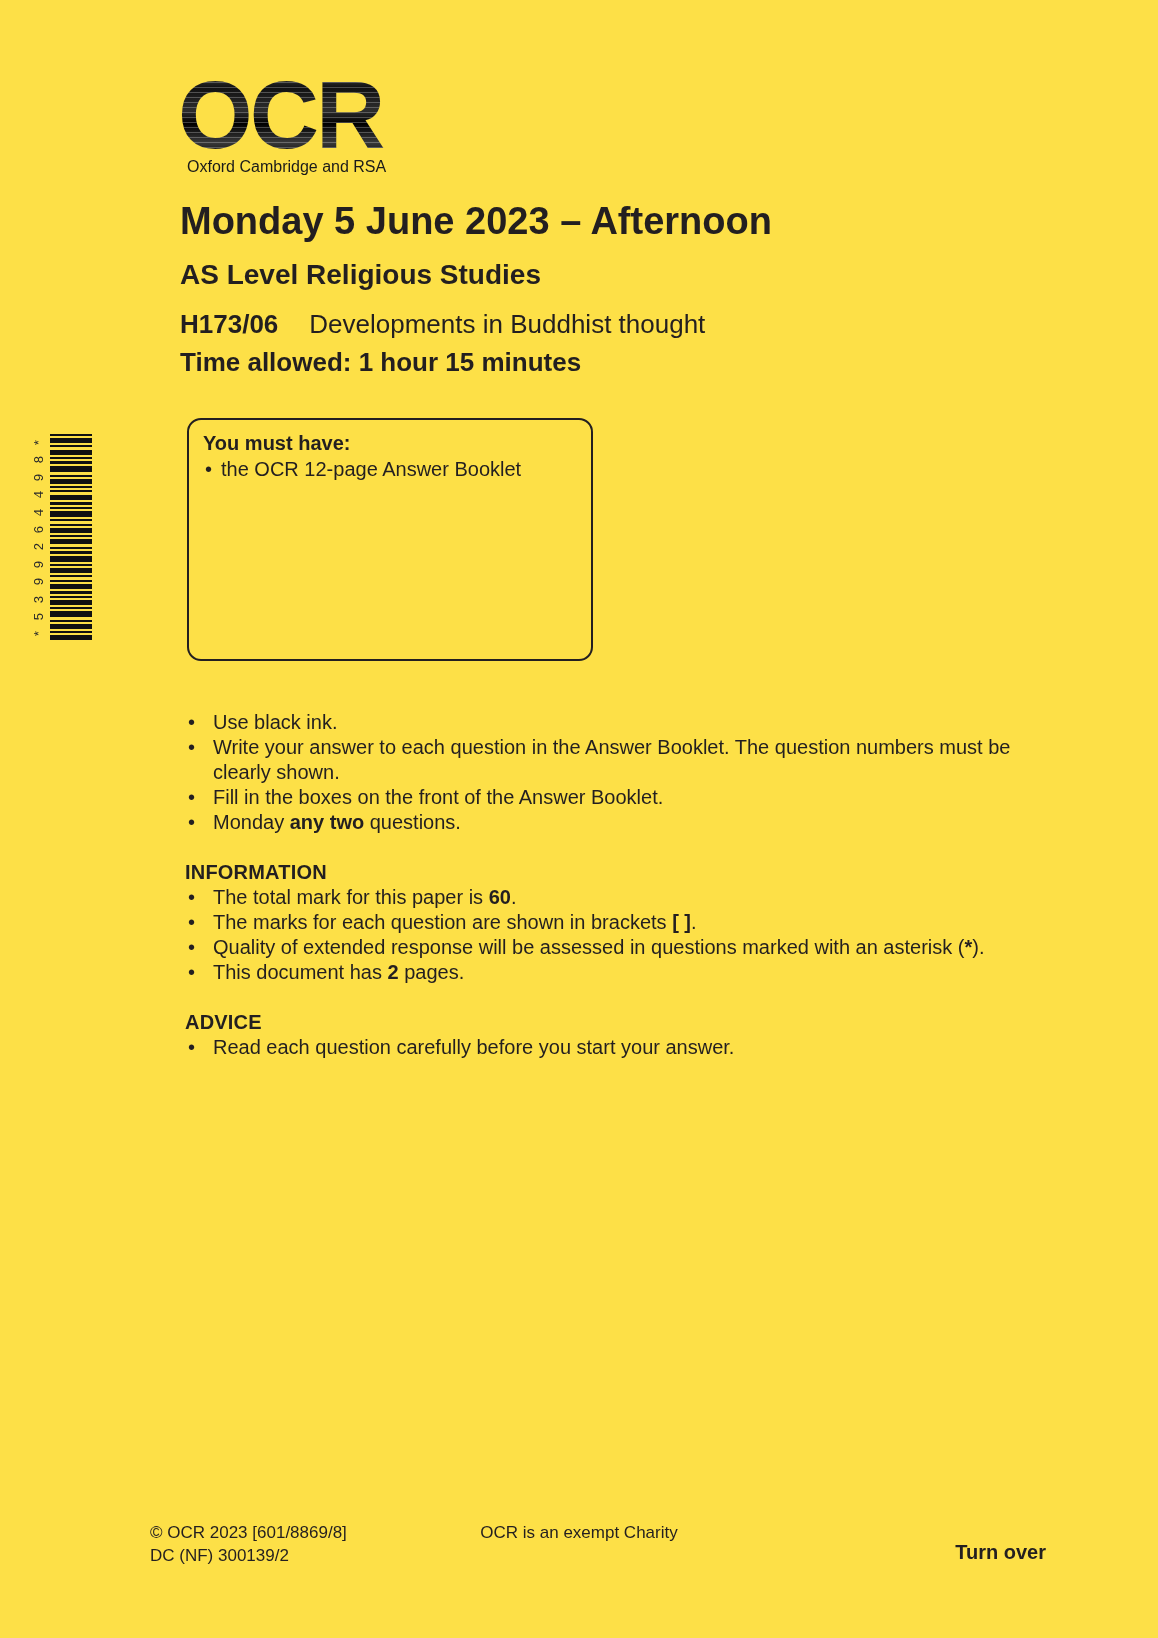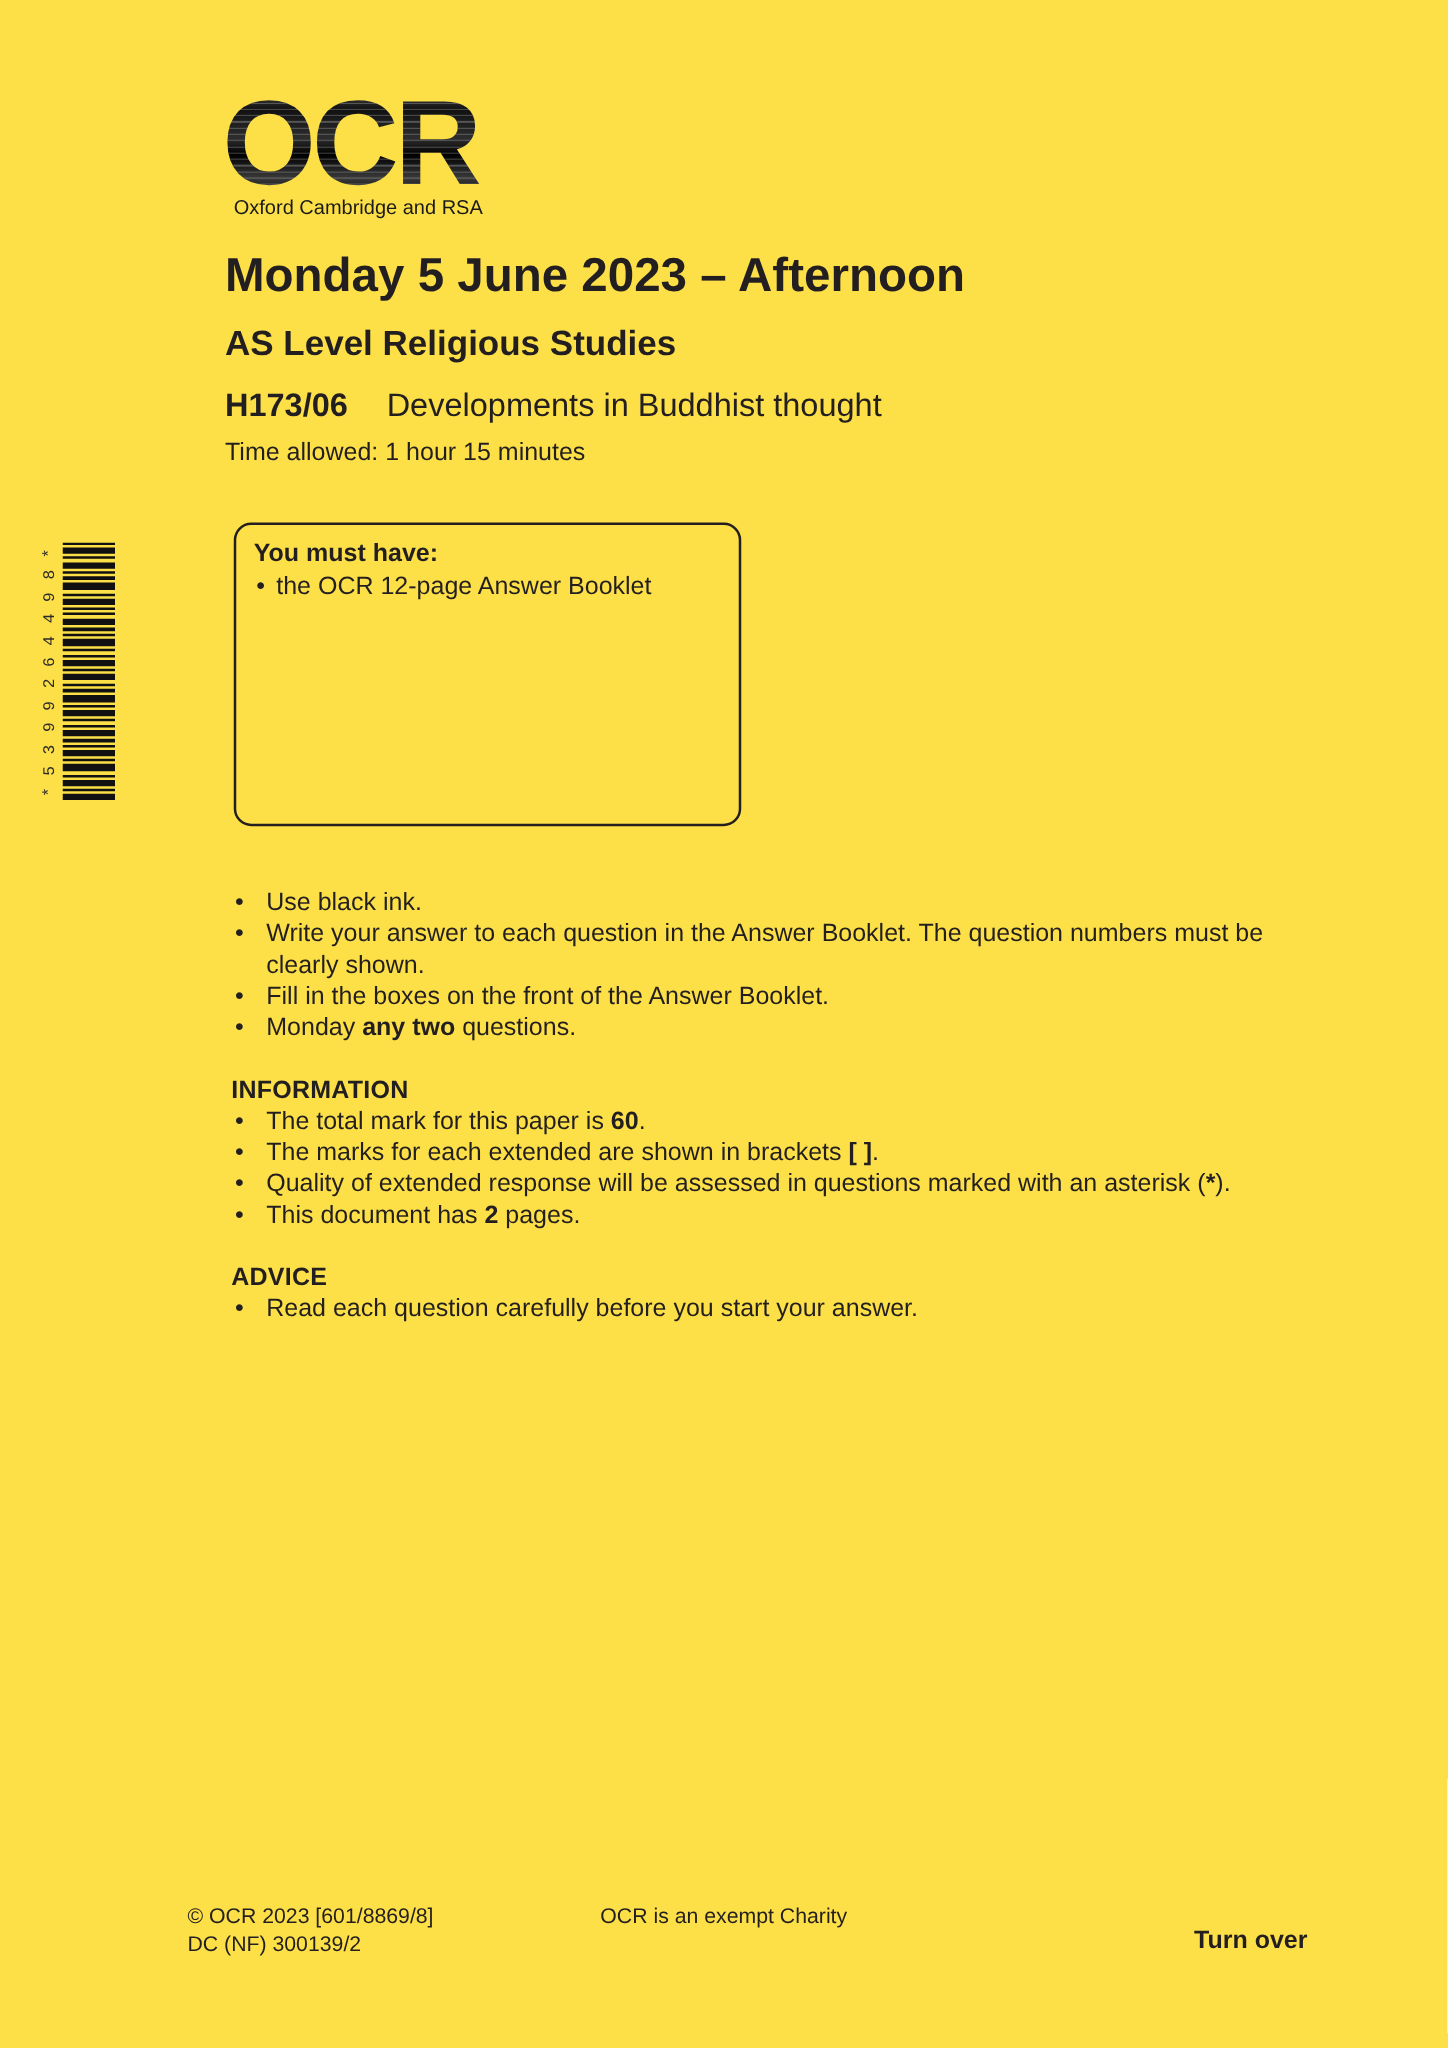--- a/index.html
+++ b/index.html
@@ -19,21 +19,21 @@
       repeating-linear-gradient(180deg, rgba(255,255,255,0.25) 0 1px, rgba(255,255,255,0) 1px 5px),
       linear-gradient(180deg,#4a4a4a 0%,#111 18%,#2e2e2e 45%,#000 60%,#3a3a3a 82%,#000 100%);
     -webkit-background-clip:text;background-clip:text;color:transparent;
   }
   .logo-tagline{font-size:16px;color:#1a1a1a;margin-top:0;margin-left:9px;}
   
   .title{position:absolute;left:180px;top:200px;font-size:38px;font-weight:bold;line-height:42px;white-space:nowrap;}
   .subtitle{position:absolute;left:180px;top:259px;font-size:28px;font-weight:bold;line-height:32px;white-space:nowrap;}
   .codeline{position:absolute;left:180px;top:309px;font-size:26px;line-height:30px;white-space:nowrap;}
   .codeline .code{font-weight:bold;margin-right:31px;}
-  .timeline{position:absolute;left:180px;top:349px;font-size:20px;font-weight:normal;line-height:26px;white-space:nowrap;}
+  .timeline{position:absolute;left:180px;top:349px;font-size:26px;font-weight:bold;line-height:26px;white-space:nowrap;}
   
   .barcode{position:absolute;left:32px;top:434px;display:flex;}
   .barcode-text{display:flex;flex-direction:column;width:16px;}
   .barcode-text span{
     height:17.4px;width:16px;display:flex;align-items:center;justify-content:center;
     transform:rotate(-90deg);font-size:13px;color:#2a2a2a;font-family:"Liberation Mono",monospace;
   }
   .barcode-bars{width:42px;height:210px;display:flex;flex-direction:column;overflow:hidden;margin-left:2px;}
   .barcode-bars .bar{background:#111;width:100%;}
   .barcode-bars .gap{background:transparent;width:100%;}
@@ -184,21 +184,21 @@
           <li><span>Use black ink.</span></li>
           <li><span>Write your answer to each question in the Answer Booklet. The question numbers must be clearly shown.</span></li>
           <li><span>Fill in the boxes on the front of the Answer Booklet.</span></li>
           <li><span>Monday </span><span class="b">any two</span><span> questions.</span></li>
         </ul>
       </div>
       <div class="section">
         <h3>INFORMATION</h3>
         <ul>
           <li><span>The total mark for this paper is </span><span class="b">60</span><span>.</span></li>
-          <li><span>The marks for each extended are shown in brackets </span><span class="b">[ ]</span><span>.</span></li>
+          <li><span>The marks for each question are shown in brackets </span><span class="b">[ ]</span><span>.</span></li>
           <li><span>Quality of extended response will be assessed in questions marked with an asterisk (</span><span class="b">*</span><span>).</span></li>
           <li><span>This document has </span><span class="b">2</span><span> pages.</span></li>
         </ul>
       </div>
       <div class="section">
         <h3>ADVICE</h3>
         <ul>
           <li><span>Read each question carefully before you start your answer.</span></li>
         </ul>
       </div>

